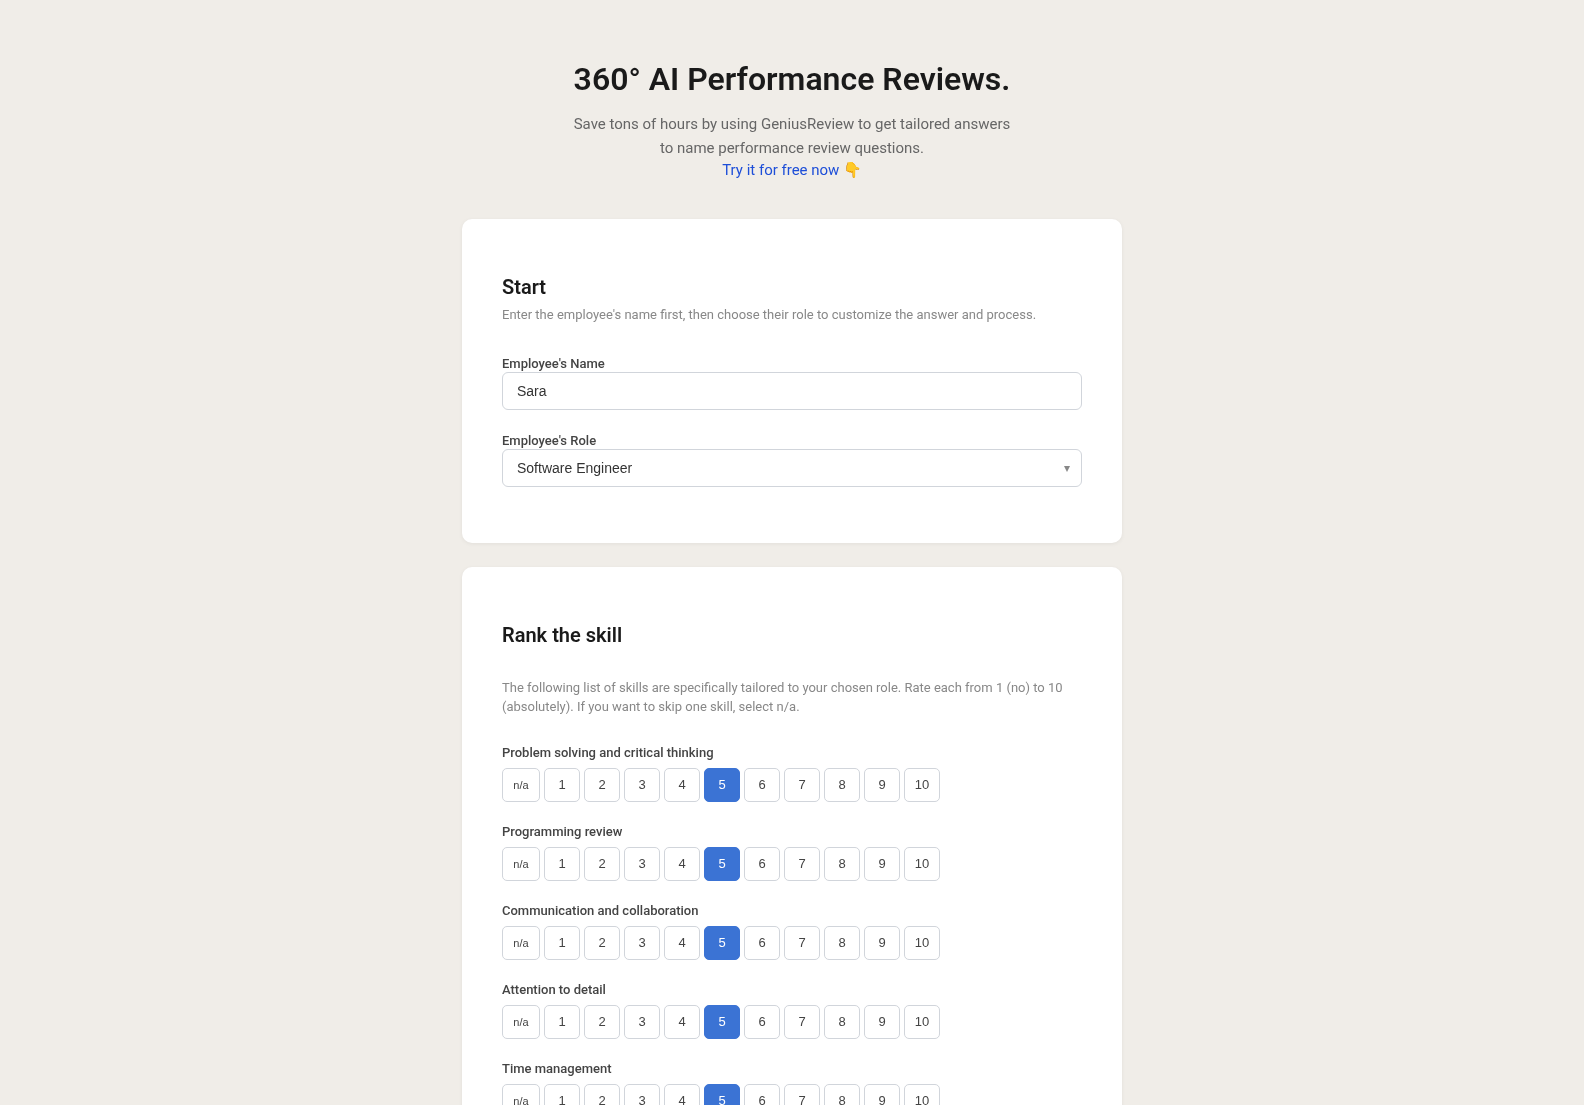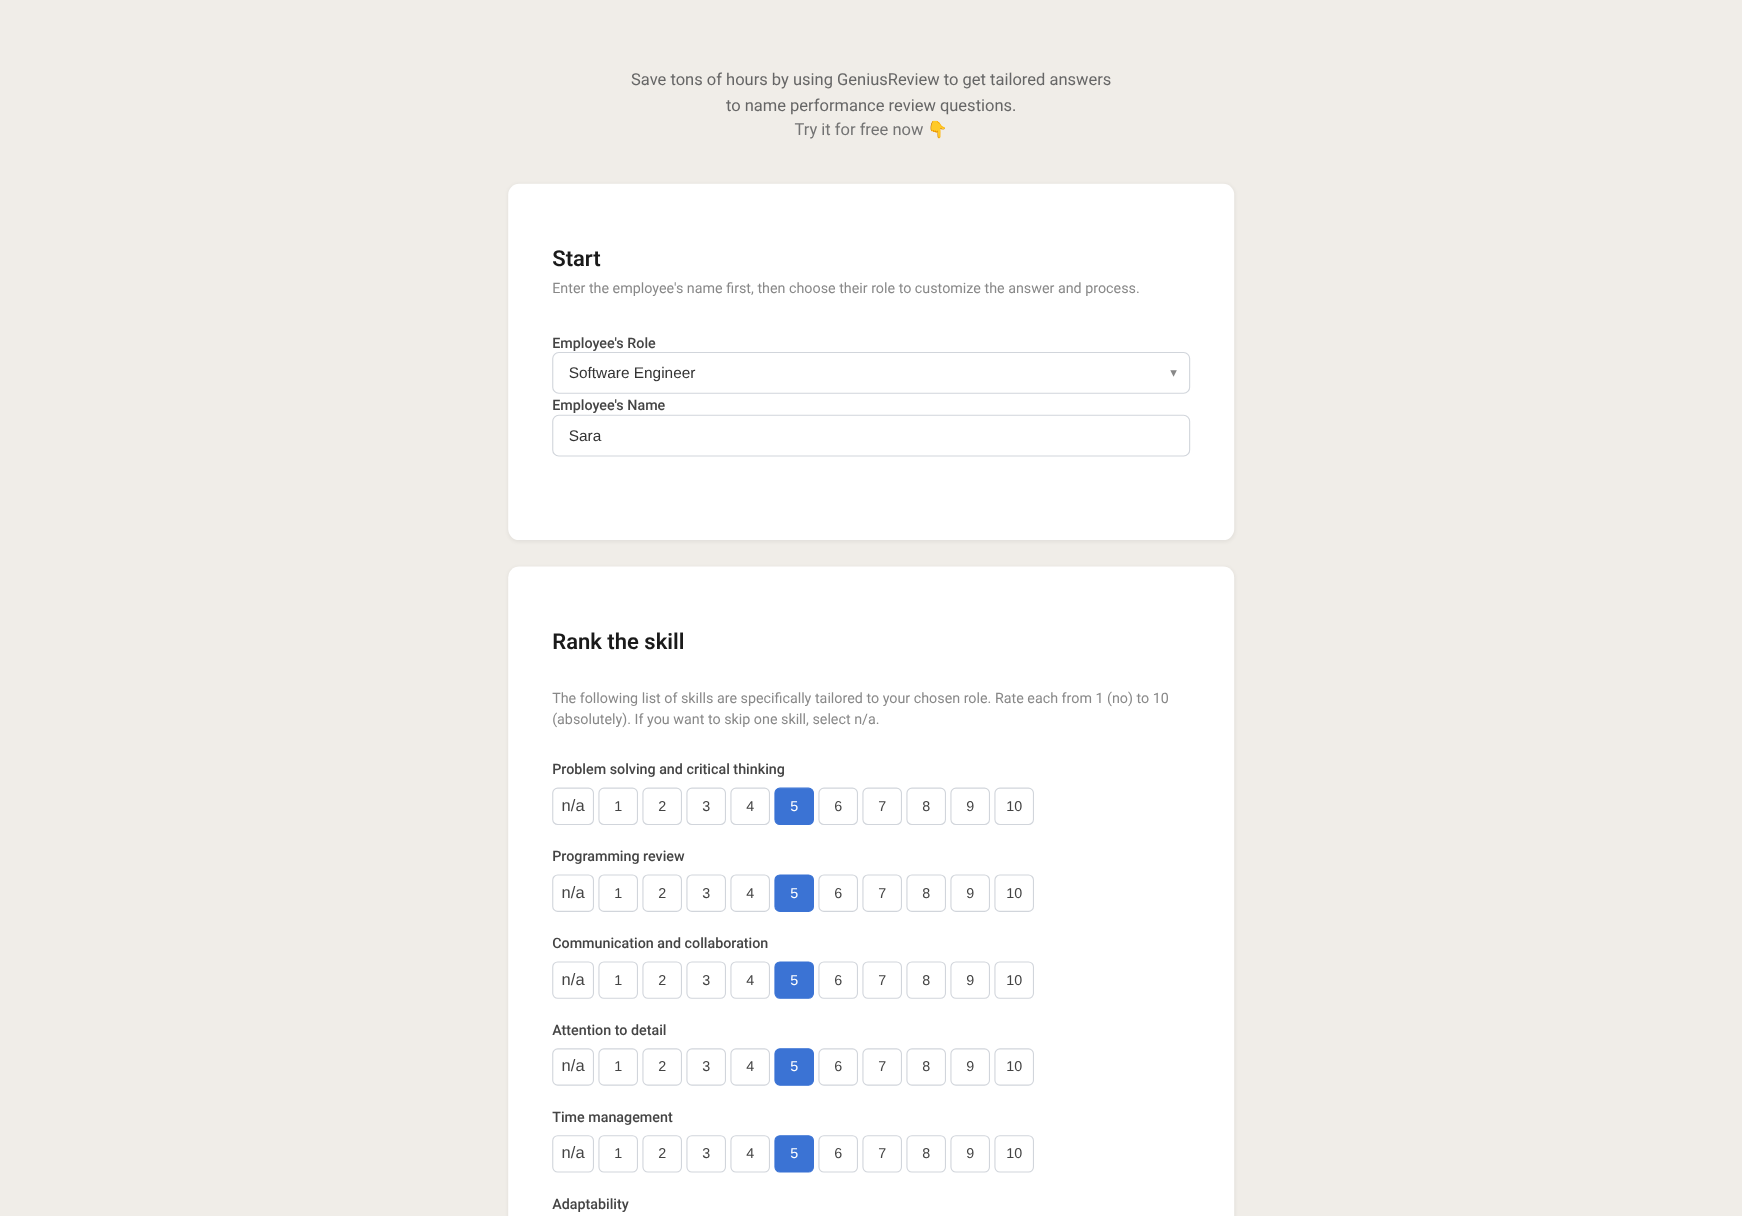--- a/index.html
+++ b/index.html
@@ -33,21 +33,21 @@
       margin-bottom: 14px;
     }
 
     .hero-subtitle {
       font-size: 15px;
       color: #666;
       line-height: 1.6;
     }
 
     .try-link {
-      color: #737373;
+      color: #1d4ed8;
       text-decoration: none;
       font-size: 15px;
     }
 
     .card {
       background: #fff;
       border-radius: 10px;
       padding: 56px 40px;
       max-width: 660px;
       margin: 0 auto 24px auto;
@@ -162,59 +162,60 @@
       transition: background 0.15s, color 0.15s;
     }
 
     .rating-btn.active {
       background: #3b73d4;
       color: #fff;
       border-color: #3b73d4;
     }
 
     .rating-btn.nA {
-      font-size: 15px;
+      font-size: 11px;
       width: 38px;
     }
   </style>
 </head>
 <body>
 
 <div class="page-wrapper">
 
   <div class="hero-section">
+    <h1 class="hero-title">360° AI Performance Reviews.</h1>
     <p class="hero-subtitle">
       <span>Save tons of hours by using GeniusReview to get tailored answers</span><br>
       <span>to name performance review questions.</span>
     </p>
     <a href="#" class="try-link">Try it for free now 👇</a>
   </div>
 
   <div class="card">
     <h2 class="section-title">Start</h2>
     <p class="section-subtitle">Enter the employee's name first, then choose their role to customize the answer and process.</p>
+
+    <div>
+      <label class="field-label">Employee's Name</label>
+      <input type="text" class="text-input" value="Sara" style="">
+    </div>
 
     <div>
       <label class="field-label">Employee's Role</label>
       <div class="select-wrapper">
         <select class="role-select">
           <option>Software Engineer</option>
           <option>Product Manager</option>
           <option>Designer</option>
           <option>Data Scientist</option>
           <option>Marketing Manager</option>
         </select>
         <span class="select-chevron">▾</span>
       </div>
     </div>
-
-    <div>
-      <label class="field-label">Employee's Name</label>
-      <input type="text" class="text-input" value="Sara" style="">
-    </div>
   </div>
 
   <div class="card">
     <h2 class="skill-section-title">Rank the skill</h2>
     <p class="skill-section-subtitle">The following list of skills are specifically tailored to your chosen role. Rate each from 1 (no) to 10 (absolutely). If you want to skip one skill, select n/a.</p>
 
     <div id="skills-container">
 
     <div class="skill-row">
           <div class="skill-name">Problem solving and critical thinking</div>

